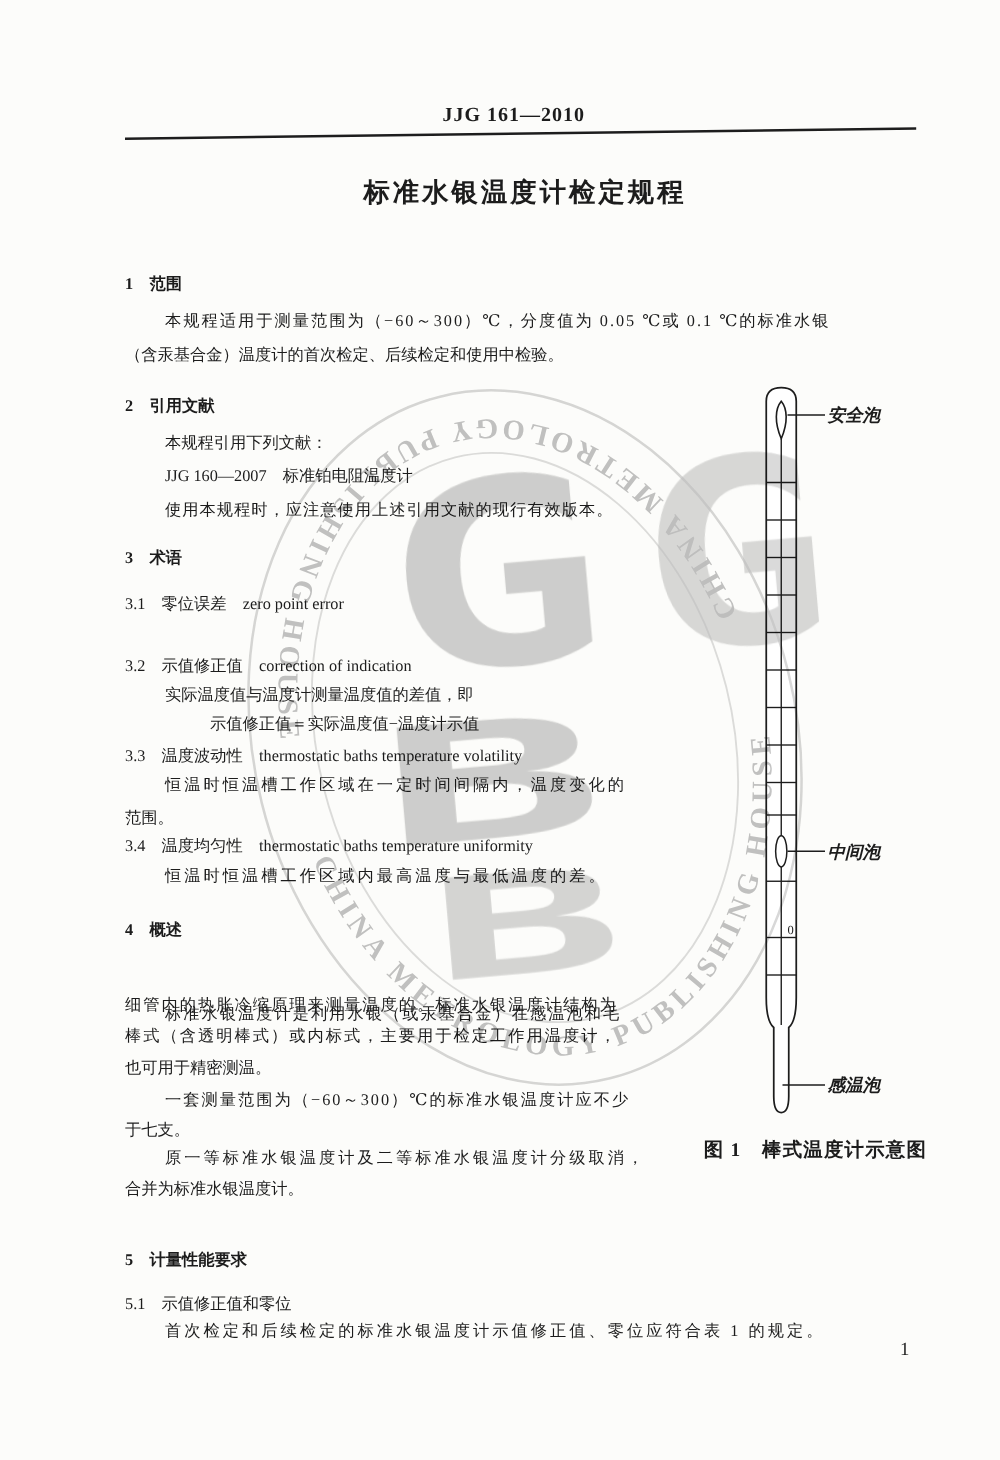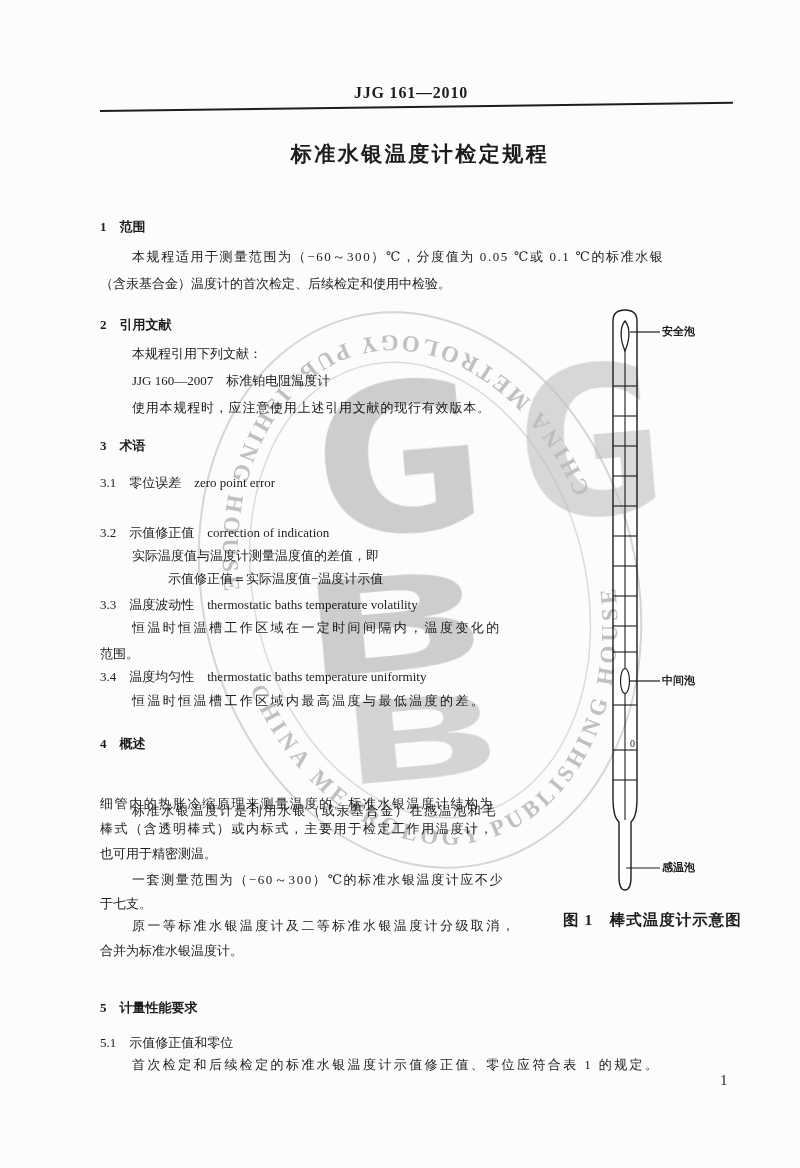--- a/index.html
+++ b/index.html
@@ -10,21 +10,21 @@
   .ls05{letter-spacing:.8px;}
   .ls1{letter-spacing:1.6px;}
   .ls2{letter-spacing:2.4px;}
   .doc-code{position:absolute;left:100px;top:84px;width:622px;text-align:center;
             font-size:16px;font-weight:bold;letter-spacing:.8px;}
   .rule{position:absolute;left:100px;top:110px;width:633px;height:2px;background:#1d1d1d;
         transform:rotate(-0.75deg);transform-origin:left center;}
   .title{position:absolute;left:100px;top:140px;width:640px;text-align:center;
          font-size:21px;font-weight:bold;letter-spacing:2.5px;}
   .caption{position:absolute;left:563px;top:910px;font-size:15.5px;font-weight:bold;letter-spacing:1px;white-space:nowrap;}
-  .lbl{position:absolute;font-size:11px;font-weight:bold;white-space:nowrap;}
+  .lbl{position:absolute;font-size:14px;font-weight:bold;white-space:nowrap;font-style:italic;}
   .pageno{position:absolute;left:720px;top:1072px;font-size:15px;}
   .thermo{position:absolute;left:550px;top:300px;z-index:2;}
   .wm{position:absolute;left:140px;top:280px;z-index:3;opacity:.52;mix-blend-mode:multiply;pointer-events:none;}
   .txt{z-index:1;}
 </style>
 </head>
 <body>
 
 <div class="page">
 

